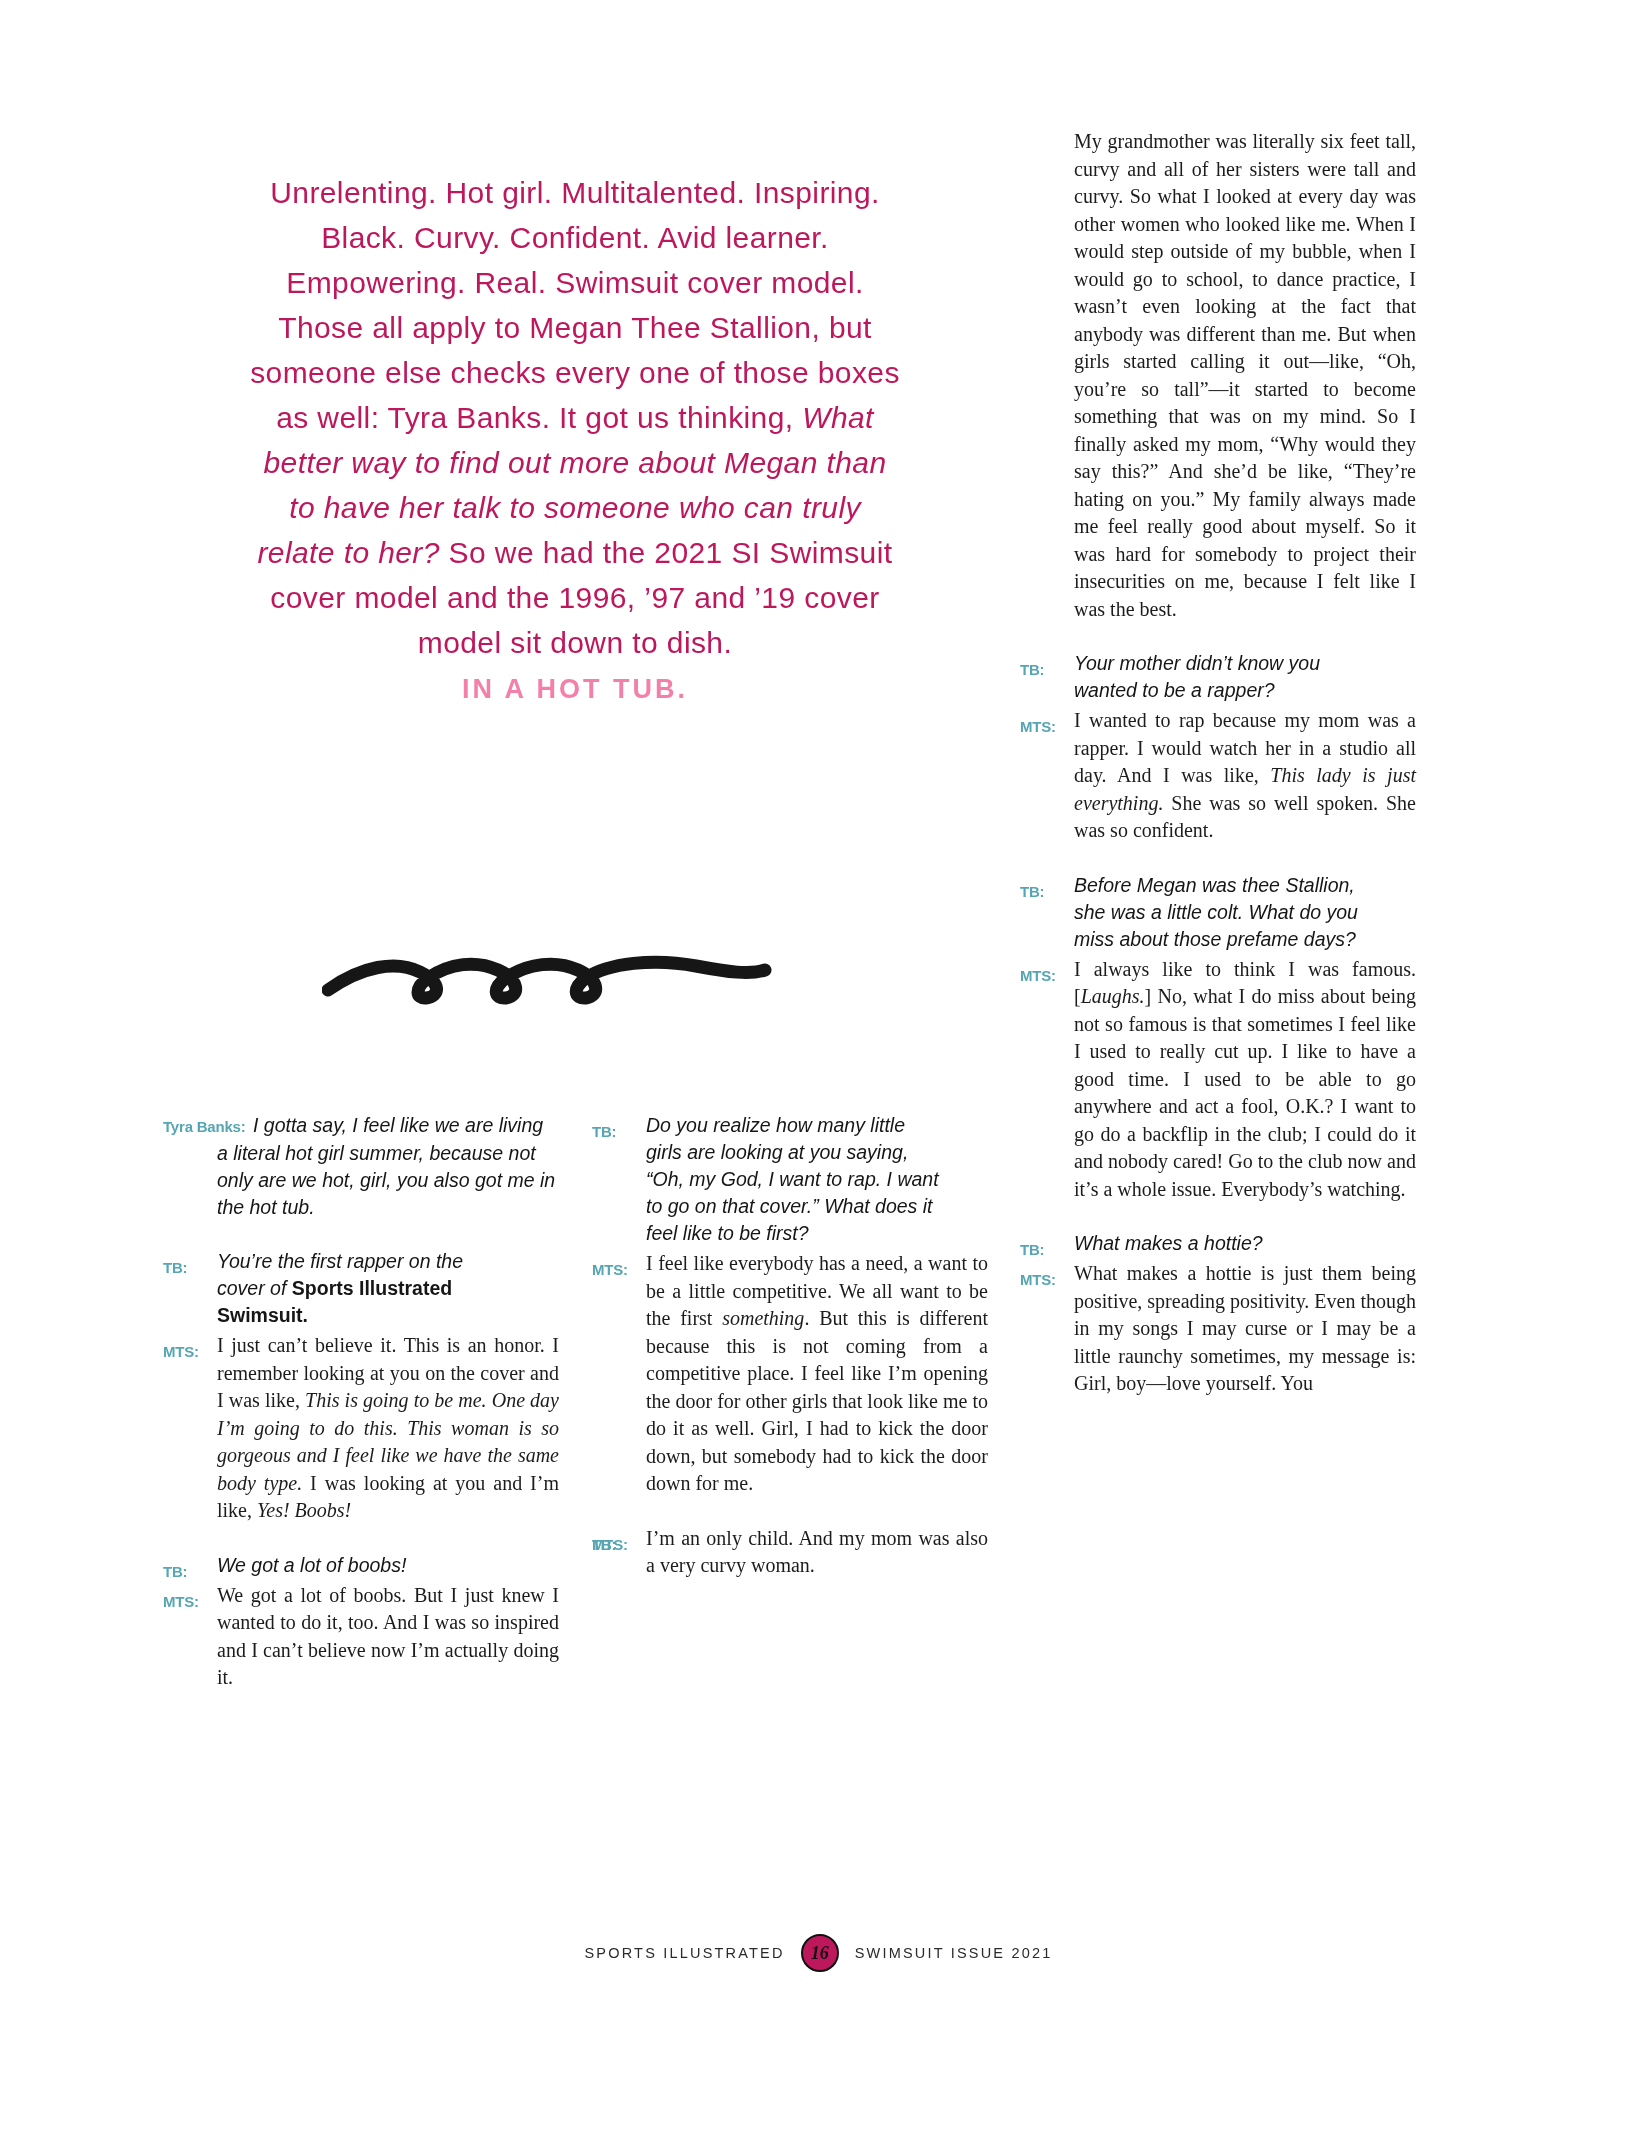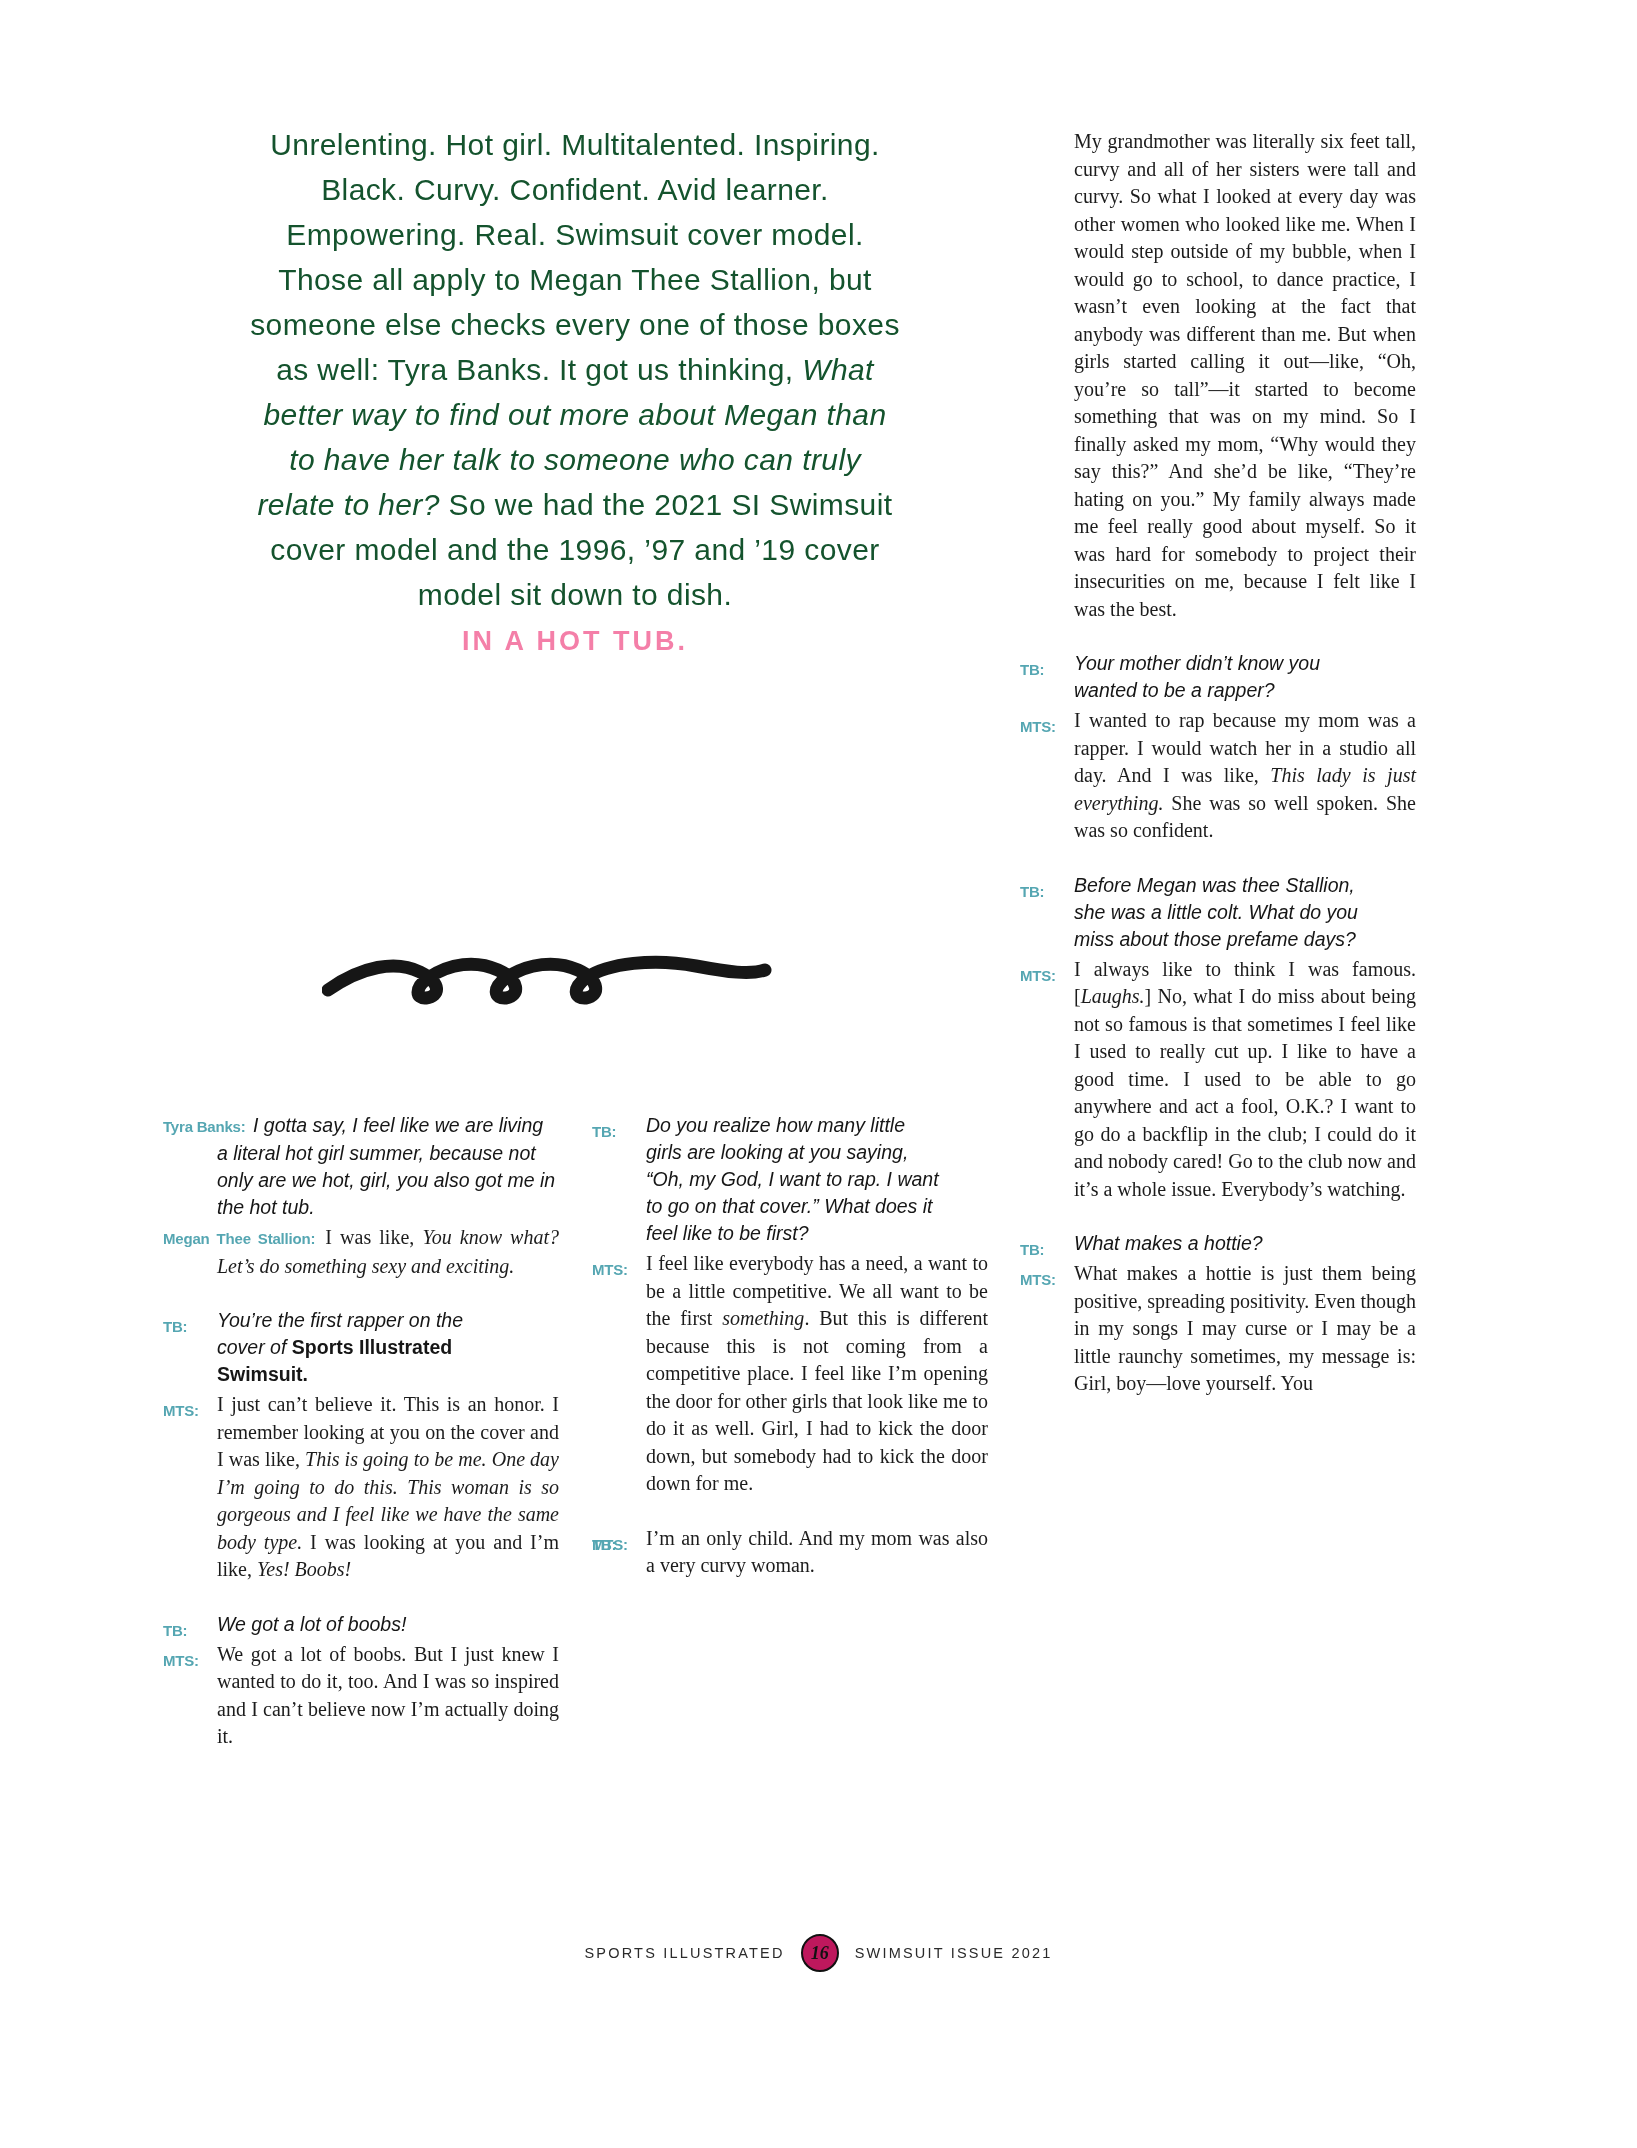--- a/index.html
+++ b/index.html
@@ -4,21 +4,21 @@
 <style>
   * { margin:0; padding:0; box-sizing:border-box; }
   html,body { background:#ffffff; }
   body { width:1637px; height:2148px; position:relative; font-family:"Liberation Serif", serif; color:#1c1c1c; overflow:hidden; }
 
   .page { position:absolute; inset:0; background:#ffffff; }
 
   
   .intro { position:absolute; left:250px; top:122px; width:650px; text-align:center; }
   .intro-text { font-family:"Liberation Sans", sans-serif; font-size:30px; line-height:45px;
-                color:#14532d; letter-spacing:0.4px; font-weight:400; }
+                color:#be185d; letter-spacing:0.4px; font-weight:400;margin-top:48px; }
   .intro-text .run-i { font-style:italic; }
   .intro-tagline { font-family:"Liberation Sans", sans-serif; font-size:27px; line-height:45px;
                    color:#f47fa8; font-weight:700; letter-spacing:3px; margin-top:2px; }
 
   
   .brush { position:absolute; left:322px; top:938px; width:450px; height:82px; }
 
   
   .col { position:absolute; width:396px; top:1112px; }
   #col1 { left:163px; }
@@ -68,23 +68,20 @@
   <div class="brush">
     <svg viewBox="0 0 450 80" width="450" height="80">
       <path d="M6 52 C 40 28, 74 22, 98 34 C 120 45, 118 58, 104 60 C 94 61, 92 50, 106 40 C 128 25, 154 22, 176 32 C 198 42, 198 58, 184 60 C 172 61, 170 50, 184 40 C 206 25, 234 22, 256 32 C 278 42, 278 58, 264 60 C 252 61, 250 50, 264 40 C 286 25, 332 20, 374 28 C 406 34, 428 37, 443 32" fill="none" stroke="#161616" stroke-width="13" stroke-linecap="round" stroke-linejoin="round"></path>
     </svg>
   </div>
 
   <div class="col" id="col1">
       <div class="qa question inline-label-item">
         <p class="qa-text"><span class="speaker-label inline">Tyra Banks:</span> <span class="run-bi">I gotta say, I feel like we are living a literal hot girl summer, because not only are we hot, girl, you also got me in the hot tub.</span></p>
       </div>
-      <div class="qa answer inline-label-item">
-        <p class="qa-text"><span class="speaker-label inline">Megan Thee Stallion:</span> <span class="run-r">I was like, </span><span class="run-i">You know what? Let’s do something sexy and exciting.</span></p>
-      </div>
       <div class="qa question gap">
         <p class="qa-text"><span class="speaker-label gutter">TB:</span><span class="run-bi">You’re the first rapper on the cover of </span><span class="run-b">Sports Illustrated Swimsuit.</span></p>
       </div>
       <div class="qa answer">
         <p class="qa-text"><span class="speaker-label gutter">MTS:</span><span class="run-r">I just can’t believe it. This is an honor. I remember looking at you on the cover and I was like, </span><span class="run-i">This is going to be me. One day I’m going to do this. This woman is so gorgeous and I feel like we have the same body type.</span><span class="run-r"> I was looking at you and I’m like, </span><span class="run-i">Yes! Boobs!</span></p>
       </div>
       <div class="qa question gap">
         <p class="qa-text"><span class="speaker-label gutter">TB:</span><span class="run-bi">We got a lot of boobs!</span></p>
       </div>
       <div class="qa answer">

